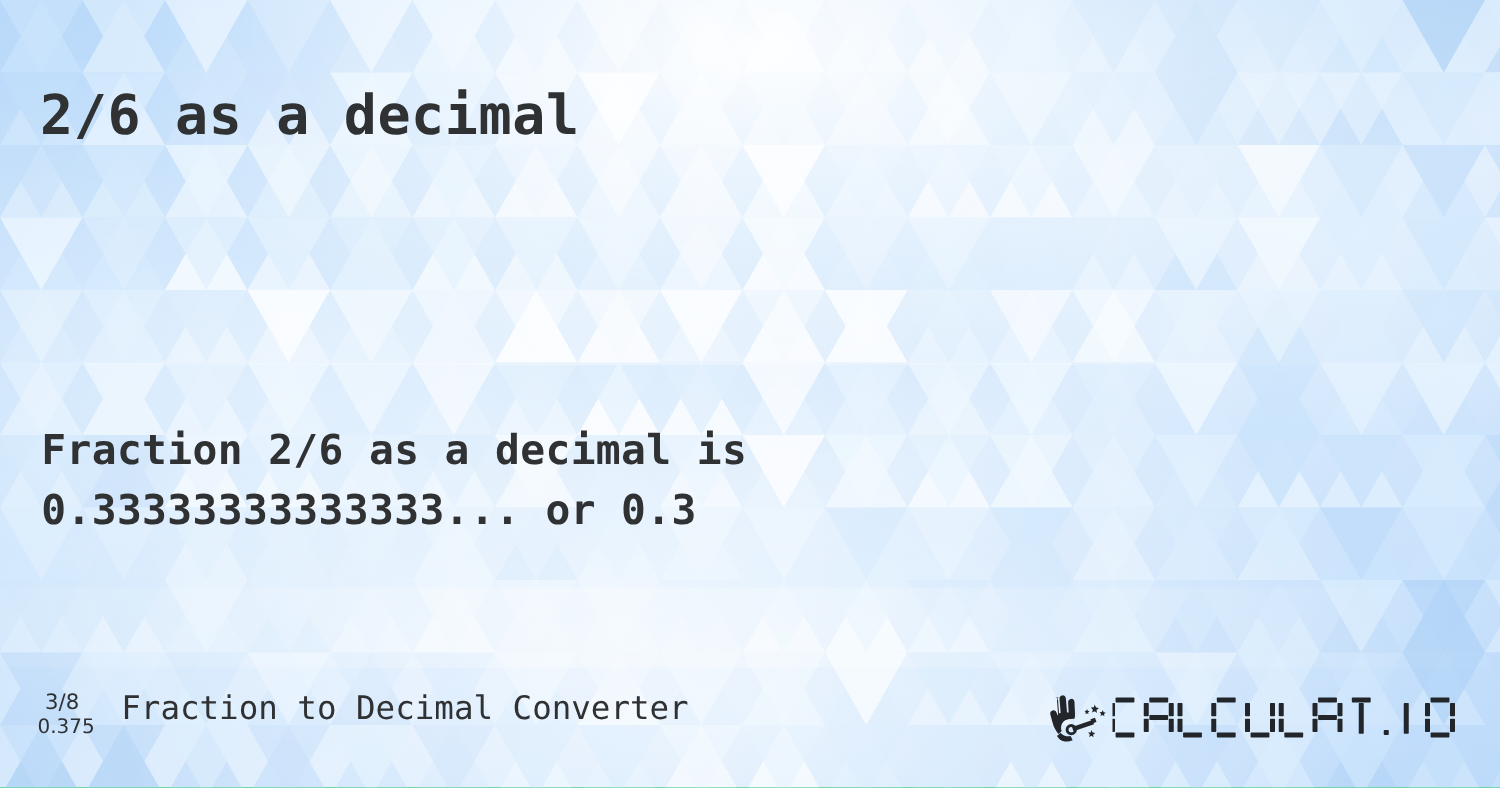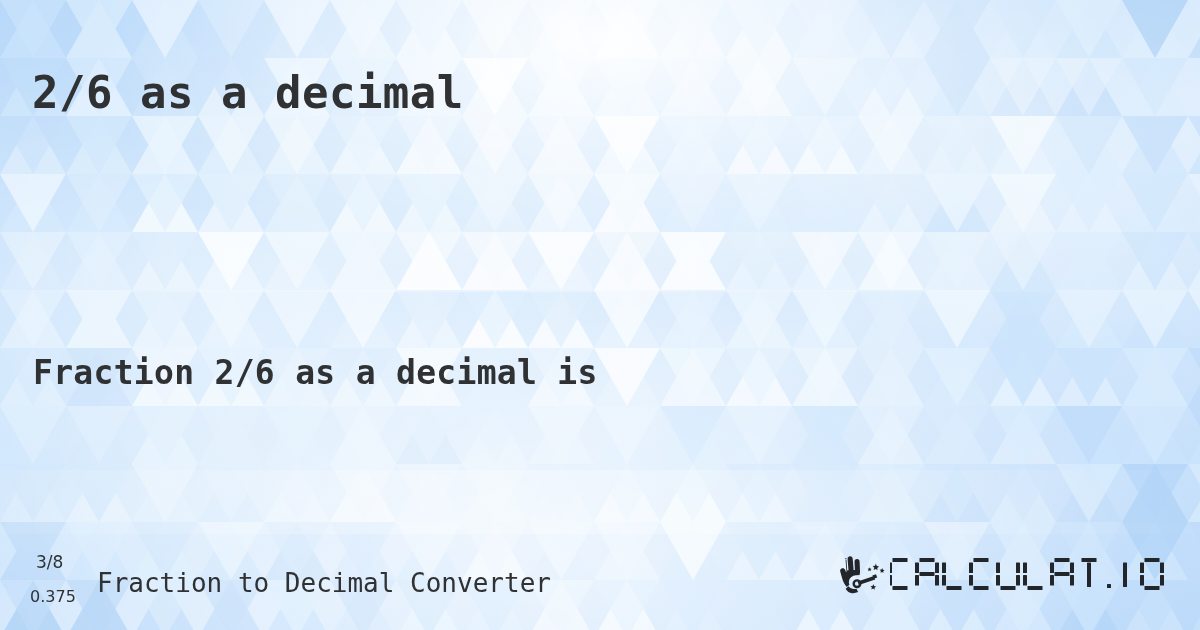--- a/index.html
+++ b/index.html
@@ -64,37 +64,37 @@
     font-weight: normal;
     color: #4b4d50;
     letter-spacing: 0px;
     white-space: nowrap;
     line-height: 1.2;
   }
 
   .answer {
     position: absolute;
     left: 33px;
-    top: 349px;
+    top: 336px;
     font-size: 33px;
     font-weight: bold;
     color: #2f3133;
     line-height: 48px;
     letter-spacing: 0.3px;
     white-space: nowrap;
   }
   .answer .line { display: block; }
 
   
   .footer-left {
     position: absolute;
     left: 30px;
     top: 552px;
     display: flex;
-    align-items: flex-end;
+    align-items: flex-start;
   }
 
   .frac-icon {
     width: 58px;
     height: 46px;
     position: relative;
     font-family: "DejaVu Sans", "Liberation Sans", sans-serif;
     color: #2f3133;
     flex: 0 0 auto;
   }
@@ -102,21 +102,21 @@
     position: absolute;
     left: 6px;
     top: 1px;
     font-size: 17px;
     line-height: 19px;
     letter-spacing: 0px;
   }
   .frac-icon .frac-bottom {
     position: absolute;
     left: 0px;
-    top: 36px;
+    top: 20px;
     font-size: 16px;
     line-height: 18px;
     letter-spacing: 0px;
   }
 
   .footer-title {
     font-size: 26px;
     font-weight: normal;
     color: #2f3133;
     letter-spacing: 0px;
@@ -813,20 +813,21 @@
     <rect x="0" y="470" width="1200" height="64" fill="url(#bandGrad)"></rect>
   </svg>
 
   <div class="content">
 
     <h1 class="page-title">2/6 as a decimal</h1>
 
 
     <div class="answer">
       <span class="line">Fraction 2/6 as a decimal is</span>
+      <span class="line">0.33333333333333... or 0.3</span>
     </div>
 
     <div class="footer-left">
       <div class="frac-icon">
         <span class="frac-top">3/8</span>
         <span class="frac-bottom">0.375</span>
       </div>
       <span class="footer-title">Fraction to Decimal Converter</span>
     </div>
 

